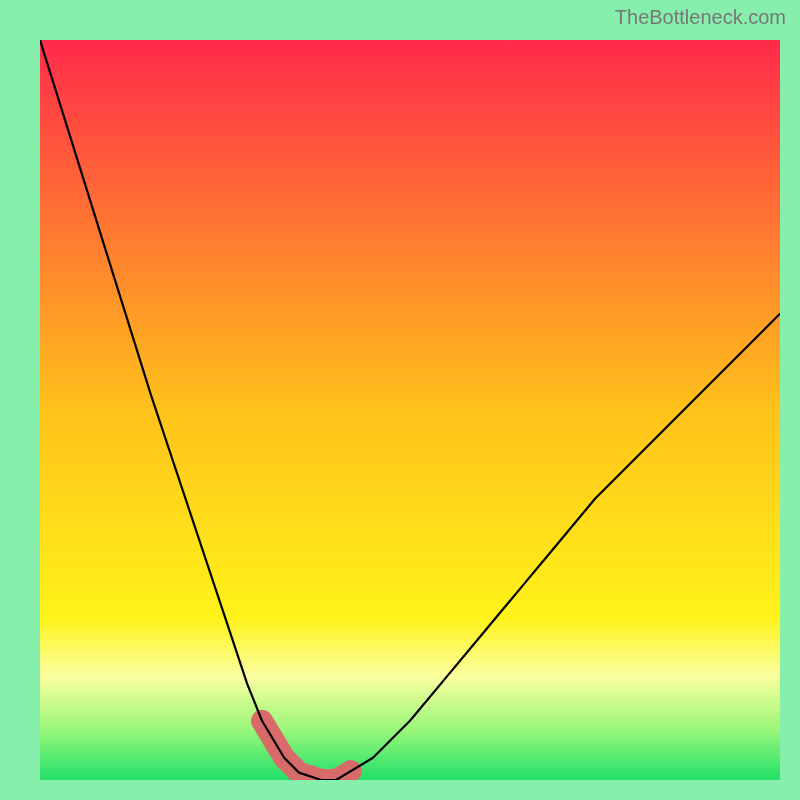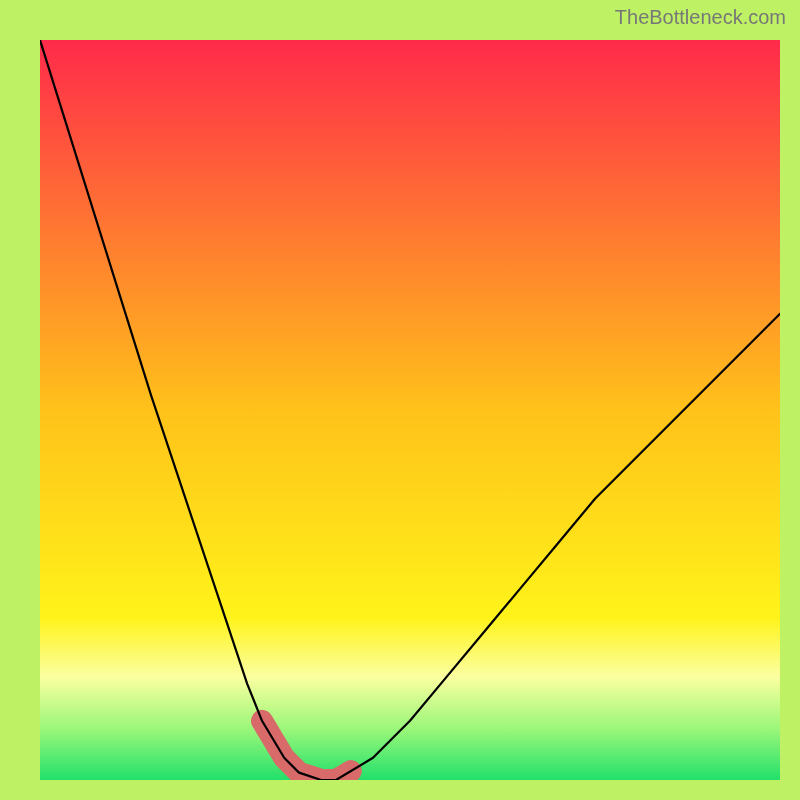--- a/index.html
+++ b/index.html
@@ -8,21 +8,21 @@
     width: 800px;
     height: 800px;
     background: #000;
     overflow: hidden;
     font-family: Arial, Helvetica, sans-serif;
   }
   .frame {
     position: absolute;
     left: 0; top: 0;
     width: 800px; height: 800px;
-    background: #bef264;
+    background: #86efac;
   }
   .plot {
     position: absolute;
     left: 40px;
     top: 40px;
     width: 740px;
     height: 740px;
     overflow: hidden;
   }
   .plot svg { display: block; }

